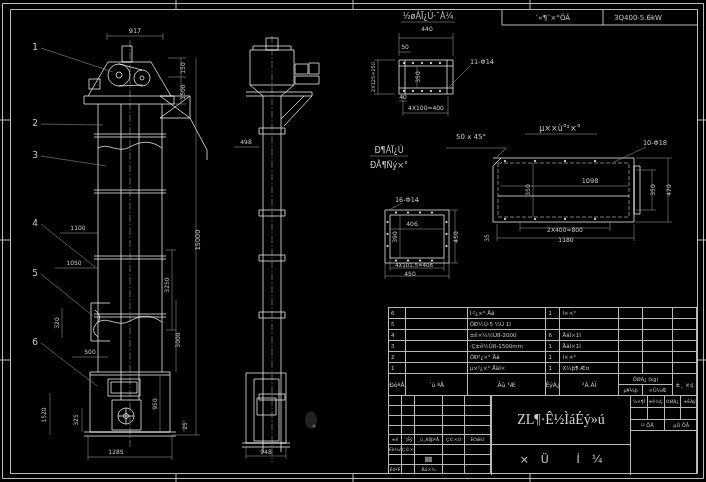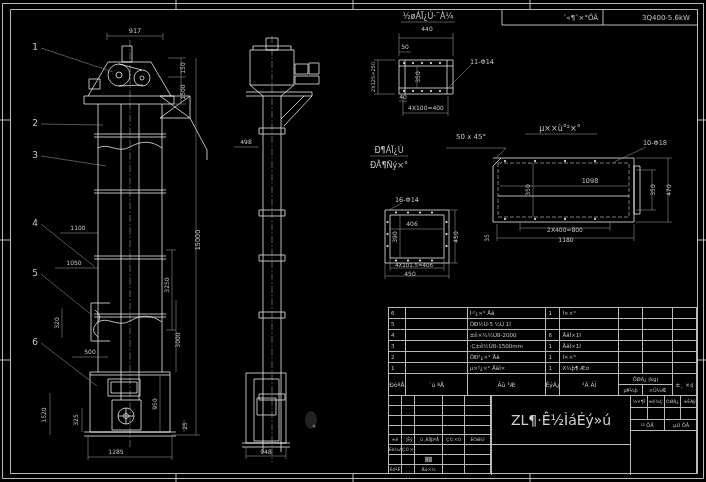--- a/index.html
+++ b/index.html
@@ -6,21 +6,21 @@
   #sheet{position:relative;width:706px;height:482px;background:#000;overflow:hidden;
          font-family:"DejaVu Sans",sans-serif;}
   #cad{position:absolute;left:0;top:0;}
   #cad .main{stroke:#e8e8e8;stroke-width:.8;fill:none;}
   #cad .frame{stroke:#cfcfcf;stroke-width:.9;fill:none;}
   #cad .dim{stroke:#9a9a9a;stroke-width:.55;fill:none;}
   #cad .cl{stroke:#b5b5b5;stroke-width:.5;fill:none;stroke-dasharray:7 2 1.5 2;}
   #cad .dash{stroke:#cfcfcf;stroke-width:.6;fill:none;stroke-dasharray:4 2;}
   #cad .dots{stroke:#e6e6e6;stroke-width:2.2;stroke-linecap:round;fill:none;}
   #cad text{fill:#c6c6c6;text-anchor:middle;}
-  .ov{position:absolute;color:#c6c6c6;overflow:hidden;padding-left:28px;}
+  .ov{position:absolute;color:#c6c6c6;overflow:hidden;}
   .hcell{display:flex;align-items:center;justify-content:center;font-size:7px;}
   #tblock{position:absolute;left:388px;top:307px;width:309px;height:167px;
           border:1px solid #b8b8b8;box-sizing:border-box;color:#c6c6c6;}
   #tblock *{box-sizing:border-box;}
   .bom-row{display:flex;height:11px;border-bottom:1px solid #b8b8b8;}
   .bcell{border-right:1px solid #b8b8b8;font-size:5.5px;line-height:10px;
          padding-left:2px;white-space:nowrap;overflow:hidden;}
   .bcell:last-child{border-right:none;}
   #bom-head{position:absolute;left:0;top:66px;width:100%;height:22px;display:flex;
             border-bottom:1px solid #b8b8b8;}
@@ -29,21 +29,21 @@
   #wtblk{width:54px;display:flex;flex-direction:column;border-right:1px solid #b8b8b8;}
   #wtblk .t{height:11px;border-bottom:1px solid #b8b8b8;display:flex;align-items:center;justify-content:center;font-size:5px;}
   #wtblk .b{height:11px;display:flex;}
   #wtblk .b div{display:flex;align-items:center;justify-content:center;font-size:5px;overflow:hidden;}
   #title-left{position:absolute;left:0;top:88px;width:102px;height:79px;}
   .rev-row{display:flex;border-bottom:1px solid #b8b8b8;}
   .rcell{border-right:1px solid #b8b8b8;font-size:4.5px;line-height:9px;text-align:center;
          white-space:nowrap;overflow:hidden;}
   #title-mid{position:absolute;left:102px;top:88px;width:139px;height:79px;border-left:1px solid #b8b8b8;}
   #title-main{height:49px;display:flex;align-items:center;justify-content:center;
-              font-size:14px;color:#d2d2d2;border-bottom:1px solid #b8b8b8;white-space:nowrap;}
+              font-size:14px;color:#d2d2d2;border-bottom:1px solid #b8b8b8;white-space:nowrap;font-family:Liberation Serif, serif;}
   #title-sub{height:29px;display:flex;align-items:center;justify-content:center;
              font-size:11px;letter-spacing:12px;color:#c6c6c6;padding-left:12px;}
   #title-right{position:absolute;left:241px;top:88px;width:68px;height:79px;border-left:1px solid #b8b8b8;}
   #model-row{height:22px;display:flex;align-items:center;justify-content:center;
              font-size:12px;color:#dadada;border-bottom:1px solid #b8b8b8;white-space:nowrap;}
   .qrow{display:flex;border-bottom:1px solid #b8b8b8;}
   .qcell{width:17px;border-right:1px solid #b8b8b8;font-size:4.5px;text-align:center;
          white-space:nowrap;overflow:hidden;}
   .qcell:last-child{border-right:none;}
   .scell{width:34px;border-right:1px solid #b8b8b8;font-size:5px;text-align:center;
@@ -357,20 +357,21 @@
           <div class="rcell" style="width: 13px; line-height: 9px;">ÉóºË</div>
           <div class="rcell" style="width: 13px; line-height: 9px;"></div>
           <div class="rcell" style="width: 28px; line-height: 9px;">Åú×¼</div>
           <div class="rcell" style="width: 22px; line-height: 9px;"></div>
           <div class="rcell" style="width: 26px; line-height: 9px;"></div>
         </div>
       </div>
 
     <div id="title-mid">
       <div id="title-main">ZL¶·Ê½ÌáÉý»ú</div>
+      <div id="title-sub">×Ü Í¼</div>
     </div>
 
     <div id="title-right">
       <div class="qrow" style="height:12px" id="qhdr">
           <div class="qcell" style="line-height: 11px;">½×¶Î</div>
           <div class="qcell" style="line-height: 11px;">±ê¼Ç</div>
           <div class="qcell" style="line-height: 11px;">ÖØÁ¿</div>
           <div class="qcell" style="line-height: 11px;">±ÈÀý</div>
         </div>
       <div class="qrow" style="height:12px">

